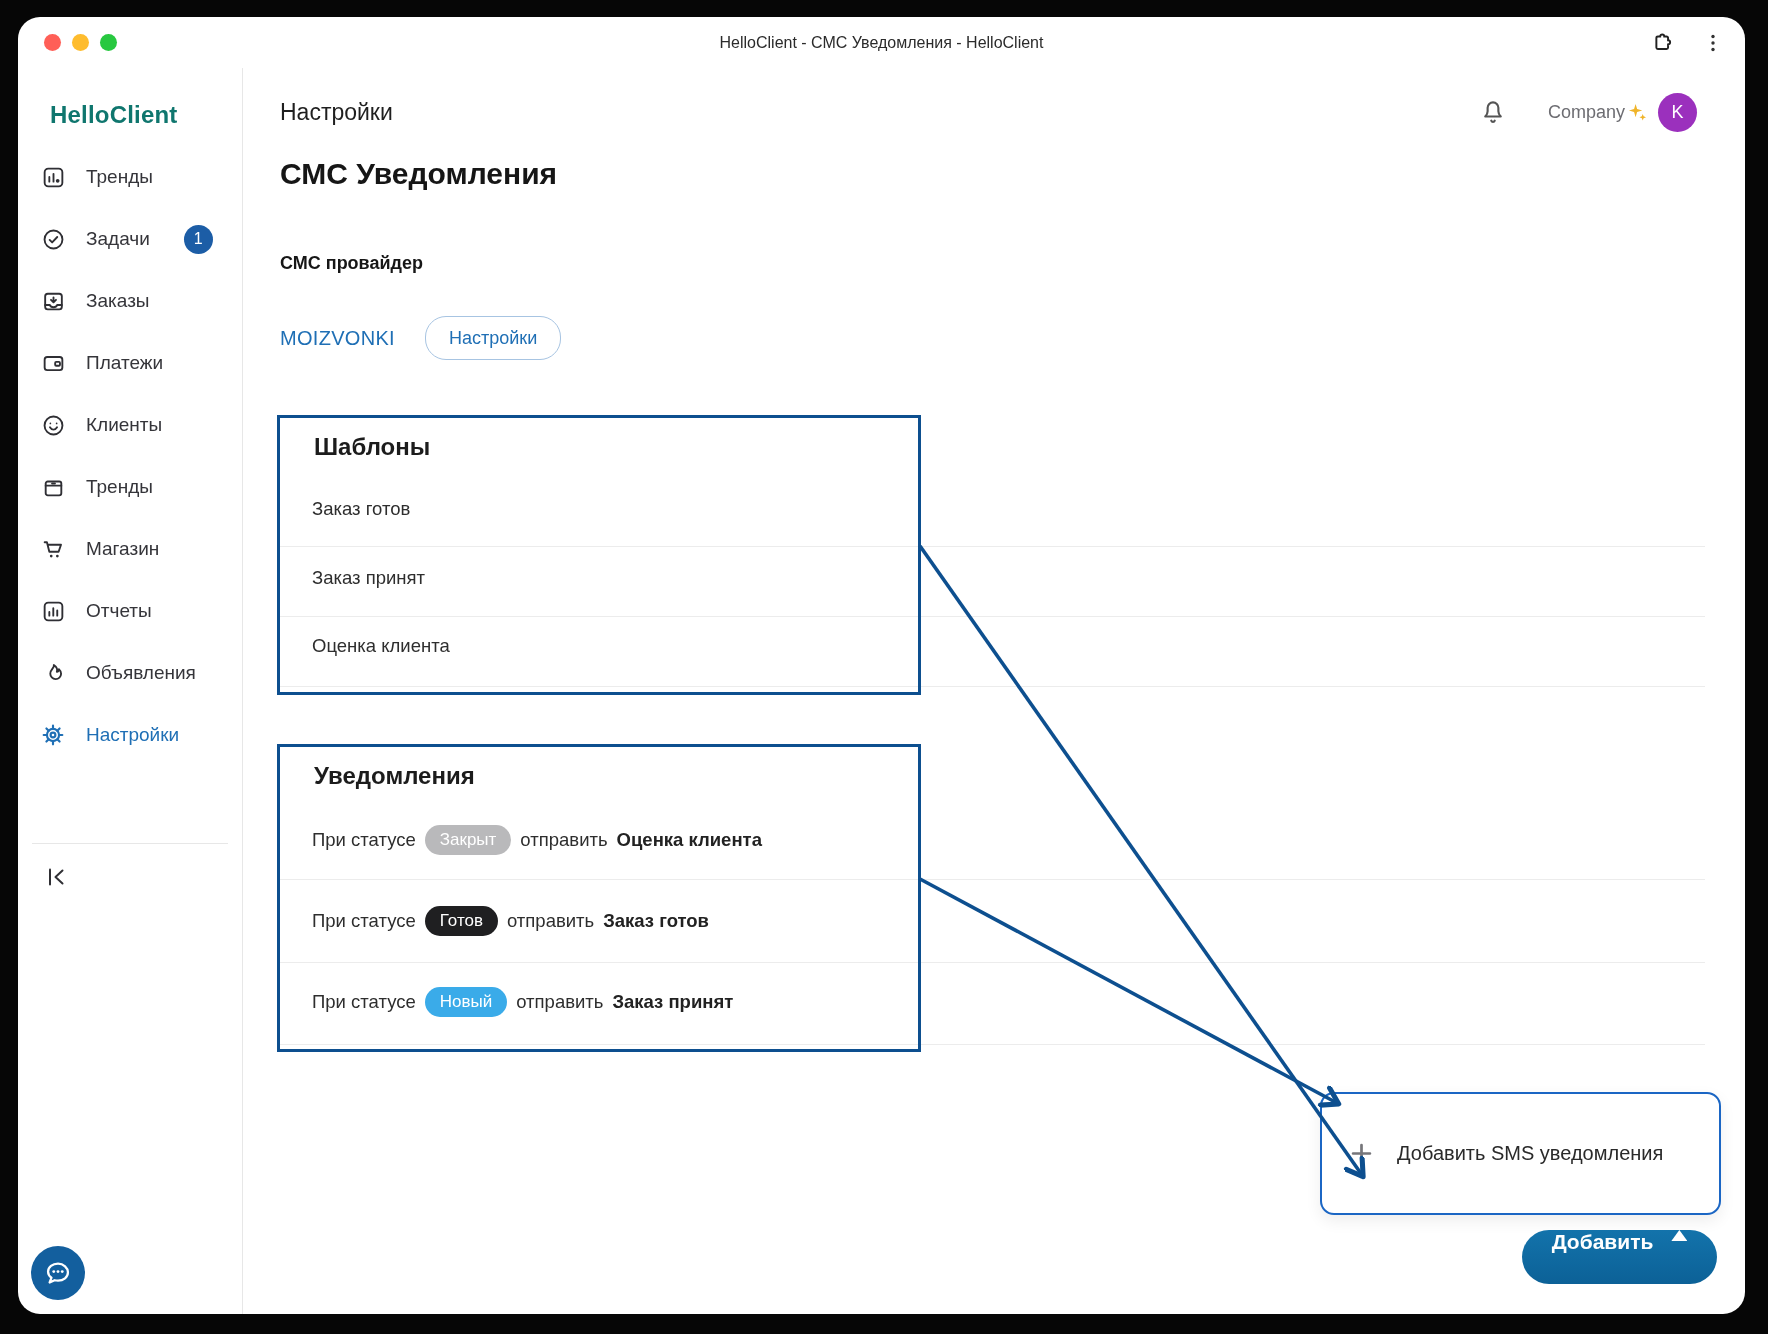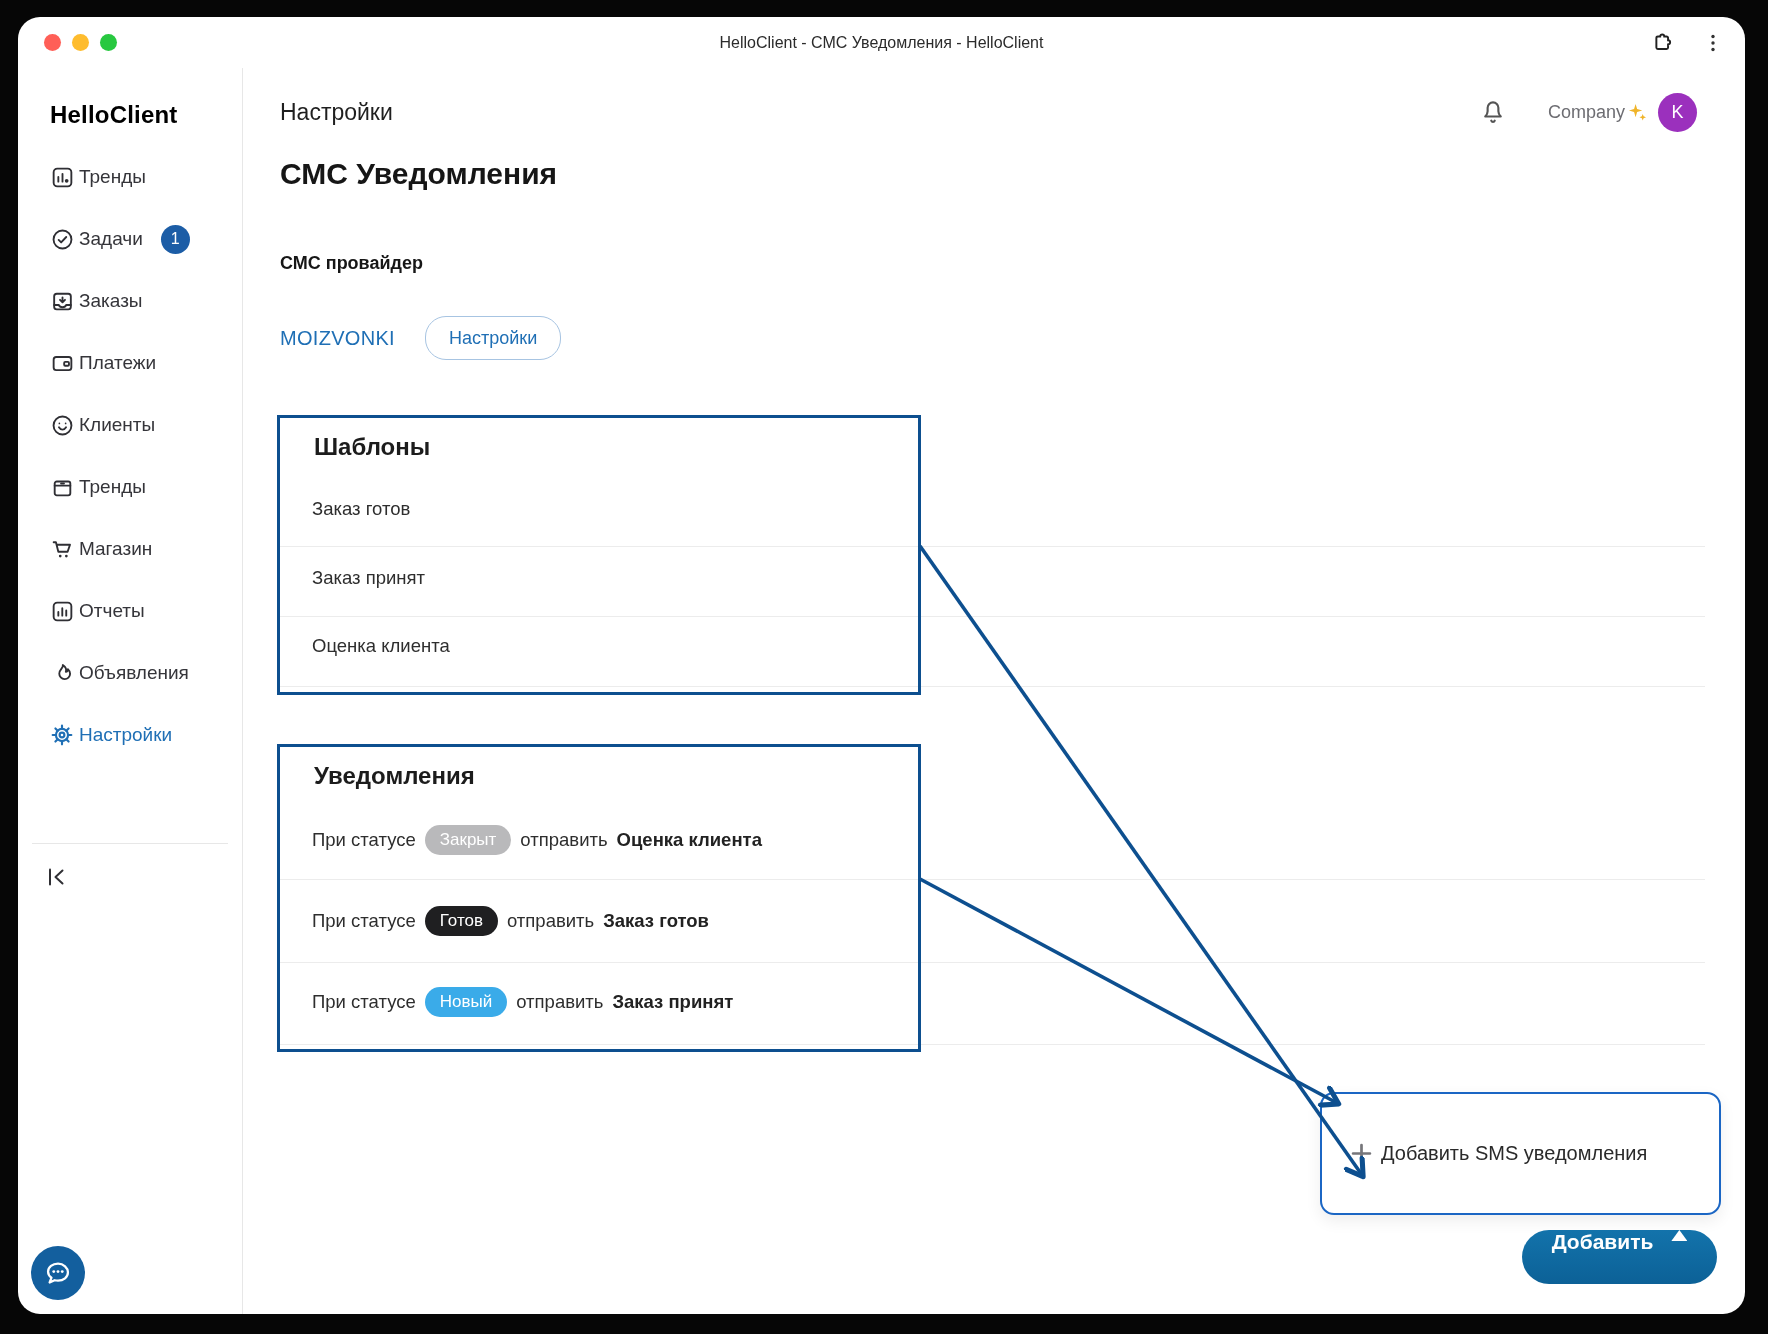--- a/index.html
+++ b/index.html
@@ -16,23 +16,23 @@
   
   .titlebar{position:absolute;left:0;top:0;width:100%;height:52px;}
   .lights{position:absolute;left:26px;top:17px;display:flex;gap:11px;}
   .light{width:17px;height:17px;border-radius:50%;}
   .light.red{background:#ff5f57}.light.yellow{background:#febc2e}.light.green{background:#28c840}
   .win-title{position:absolute;left:0;right:0;top:0;height:52px;display:flex;align-items:center;justify-content:center;
     font-size:16px;color:#2b2b2b;}
   .tb-icons{position:absolute;right:20px;top:0;height:52px;display:flex;align-items:center;gap:26px;}
   
   .sidebar-divider{position:absolute;left:224px;top:51px;bottom:0;width:1px;background:#e7e7e7;}
-  .brand{position:absolute;left:32px;top:84px;font-size:24px;font-weight:bold;color:#000000;letter-spacing:.2px;}
+  .brand{position:absolute;left:32px;top:84px;font-size:24px;font-weight:bold;color:#0f766e;letter-spacing:.2px;}
   .nav{position:absolute;left:0;top:129px;width:224px;}
-  .nav-item{height:62px;display:flex;align-items:center;gap:4px;padding-left:31px;box-sizing:border-box;
+  .nav-item{height:62px;display:flex;align-items:center;gap:20px;padding-left:22px;box-sizing:border-box;
     font-size:19px;color:#35353a;position:relative;cursor:default;}
   .nav-item .nicon{width:26px;height:26px;flex:0 0 26px;display:flex;align-items:center;justify-content:center;}
   .nav-item.selected{color:#1f6fb5;}
   .nav-item.selected::before{content:"";position:absolute;left:16px;right:16px;top:5px;bottom:5px;
     background:#e7eef8;border-radius:10px;z-index:-1;}
   .nav-badge{margin-left:14px;width:29px;height:29px;border-radius:50%;background:#1c5da6;color:#fff;
     display:flex;align-items:center;justify-content:center;font-size:16px;}
   .side-sep{position:absolute;left:14px;width:196px;top:826px;height:1px;background:#e7e7e7;}
   .collapse{position:absolute;left:27px;top:848px;width:24px;height:24px;}
   .chat-fab{position:absolute;left:13px;top:1229px;width:54px;height:54px;border-radius:50%;
@@ -61,21 +61,21 @@
   .box-head{position:absolute;left:272px;font-size:24px;font-weight:bold;color:#1c1c1c;margin-left:24px;}
   .row-label{position:absolute;left:294px;font-size:18.5px;color:#2e2e2e;display:flex;align-items:center;gap:9px;white-space:nowrap;}
   .row-label b{font-weight:bold;color:#222;}
   .pill{height:30px;border-radius:15px;padding:0 15px;display:flex;align-items:center;color:#fff;font-size:17px;}
   
   .overlay{position:absolute;inset:0;pointer-events:none;z-index:6;}
   
   .popup{position:absolute;left:1302px;top:1075px;width:401px;height:123px;background:#fff;
     border:2.5px solid #1b66c4;border-radius:14px;box-sizing:border-box;z-index:5;
     display:flex;flex-direction:column;justify-content:center;gap:6px;box-shadow:0 6px 16px rgba(0,0,0,.07);}
-  .popup-item{display:flex;align-items:center;gap:5px;height:48px;padding-left:24px;font-size:20px;color:#2a2a2a;text-align:center;}
+  .popup-item{display:flex;align-items:center;gap:21px;height:48px;padding-left:24px;font-size:20px;color:#2a2a2a;text-align:center;}
   .popup-item .picon{width:30px;height:30px;display:flex;align-items:center;justify-content:center;}
   .add-btn{position:absolute;left:1504px;top:1213px;width:195px;height:54px;border-radius:33px;
     background:linear-gradient(180deg,#1373ab,#0c6197);color:#fff;font-size:21px;font-weight:600;
     display:flex;align-items:flex-start;justify-content:center;gap:18px;z-index:7;}
   .tri-up{width:16px;height:11px;background:#fff;clip-path:polygon(50% 0,100% 100%,0 100%);}
   svg{display:block;}
 </style>
 </head>
 <body>
 

